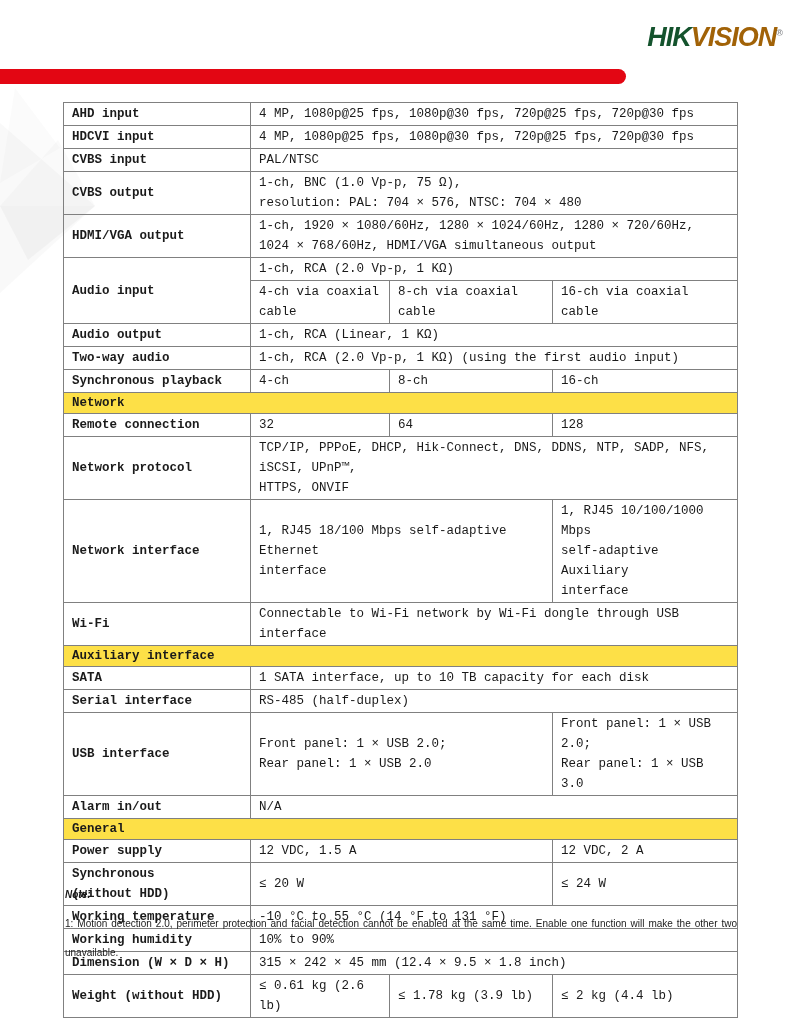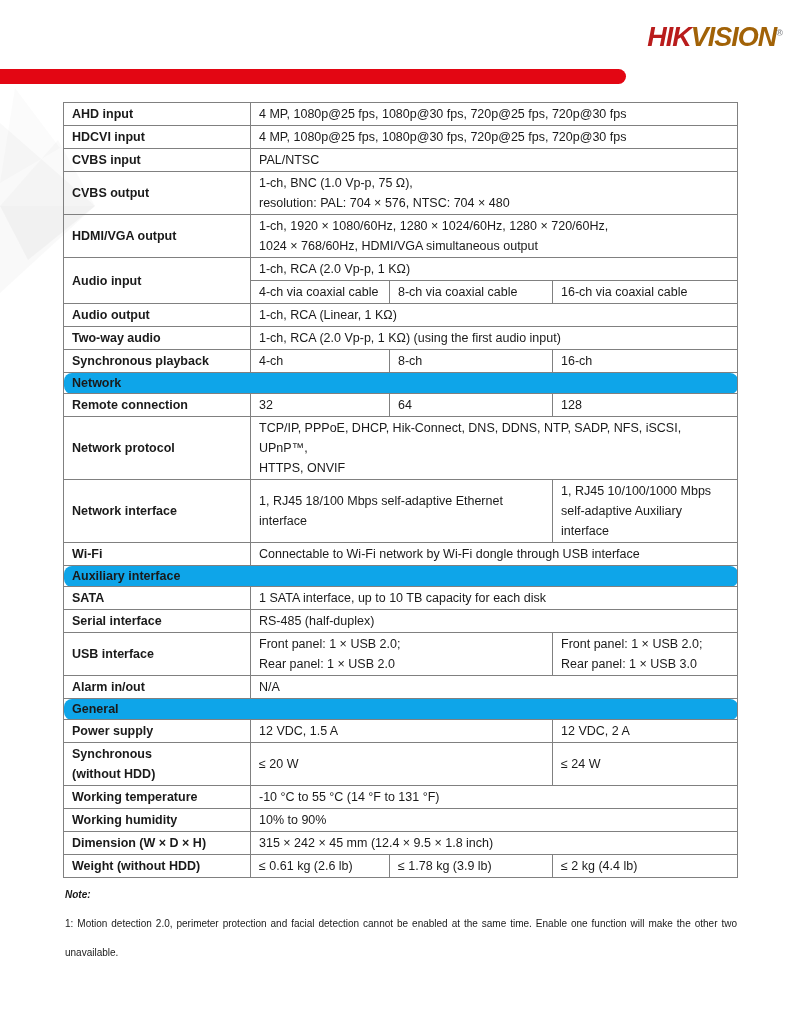--- a/index.html
+++ b/index.html
@@ -7,38 +7,38 @@
   .page {
     position:relative; width:800px; height:1022px; margin:0 auto;
     background:#ffffff; overflow:hidden; color:#1a1a1a;
   }
   
   .logo {
     position:absolute; top:22px; right:17px;
     font-style:italic; font-weight:bold; font-size:27px; letter-spacing:-1px;
     white-space:nowrap;
   }
-  .logo .hik   { color:#b91c1c; }
+  .logo .hik   { color:#14532d; }
   .logo .vision{ color:#a16207; }
   .logo .reg   { font-size:9px; color:#8e9093; font-style:normal; vertical-align:super; letter-spacing:0; }
   .redbar {
     position:absolute; left:0; top:69px; width:626px; height:15px;
     background:#e30613; border-radius:0 8px 8px 0;
   }
   .watermark { position:absolute; left:0; top:88px; }
   
   .tablewrap { position:absolute; left:63px; top:102px; width:674px; }
-  table.spec { border-collapse:collapse; table-layout:fixed; width:674px; }
+  table.spec { border-collapse:collapse; table-layout:fixed; width:674px;font-family:Liberation Mono, monospace; }
   table.spec td {
     border:1px solid #808080; padding:1px 8px;
     font-size:12.5px; line-height:20px; vertical-align:middle;
     overflow:hidden; word-wrap:break-word;
   }
   table.spec td.lbl { font-weight:bold; }
-  table.spec td.sec { background:#0ea5e9; font-weight:bold; line-height:18px;border-radius:8px; }
+  table.spec td.sec { background:#fde047; font-weight:bold; line-height:18px; }
   
   .note { position:absolute; left:65px; top:884px; width:672px; font-size:10px; }
   .note-title { font-weight:bold; font-style:italic; line-height:22px; margin-bottom:3px; }
   .note-item  { line-height:29px; text-align:justify; }
 </style>
 </head>
 <body>
 
 <div class="page">
 

